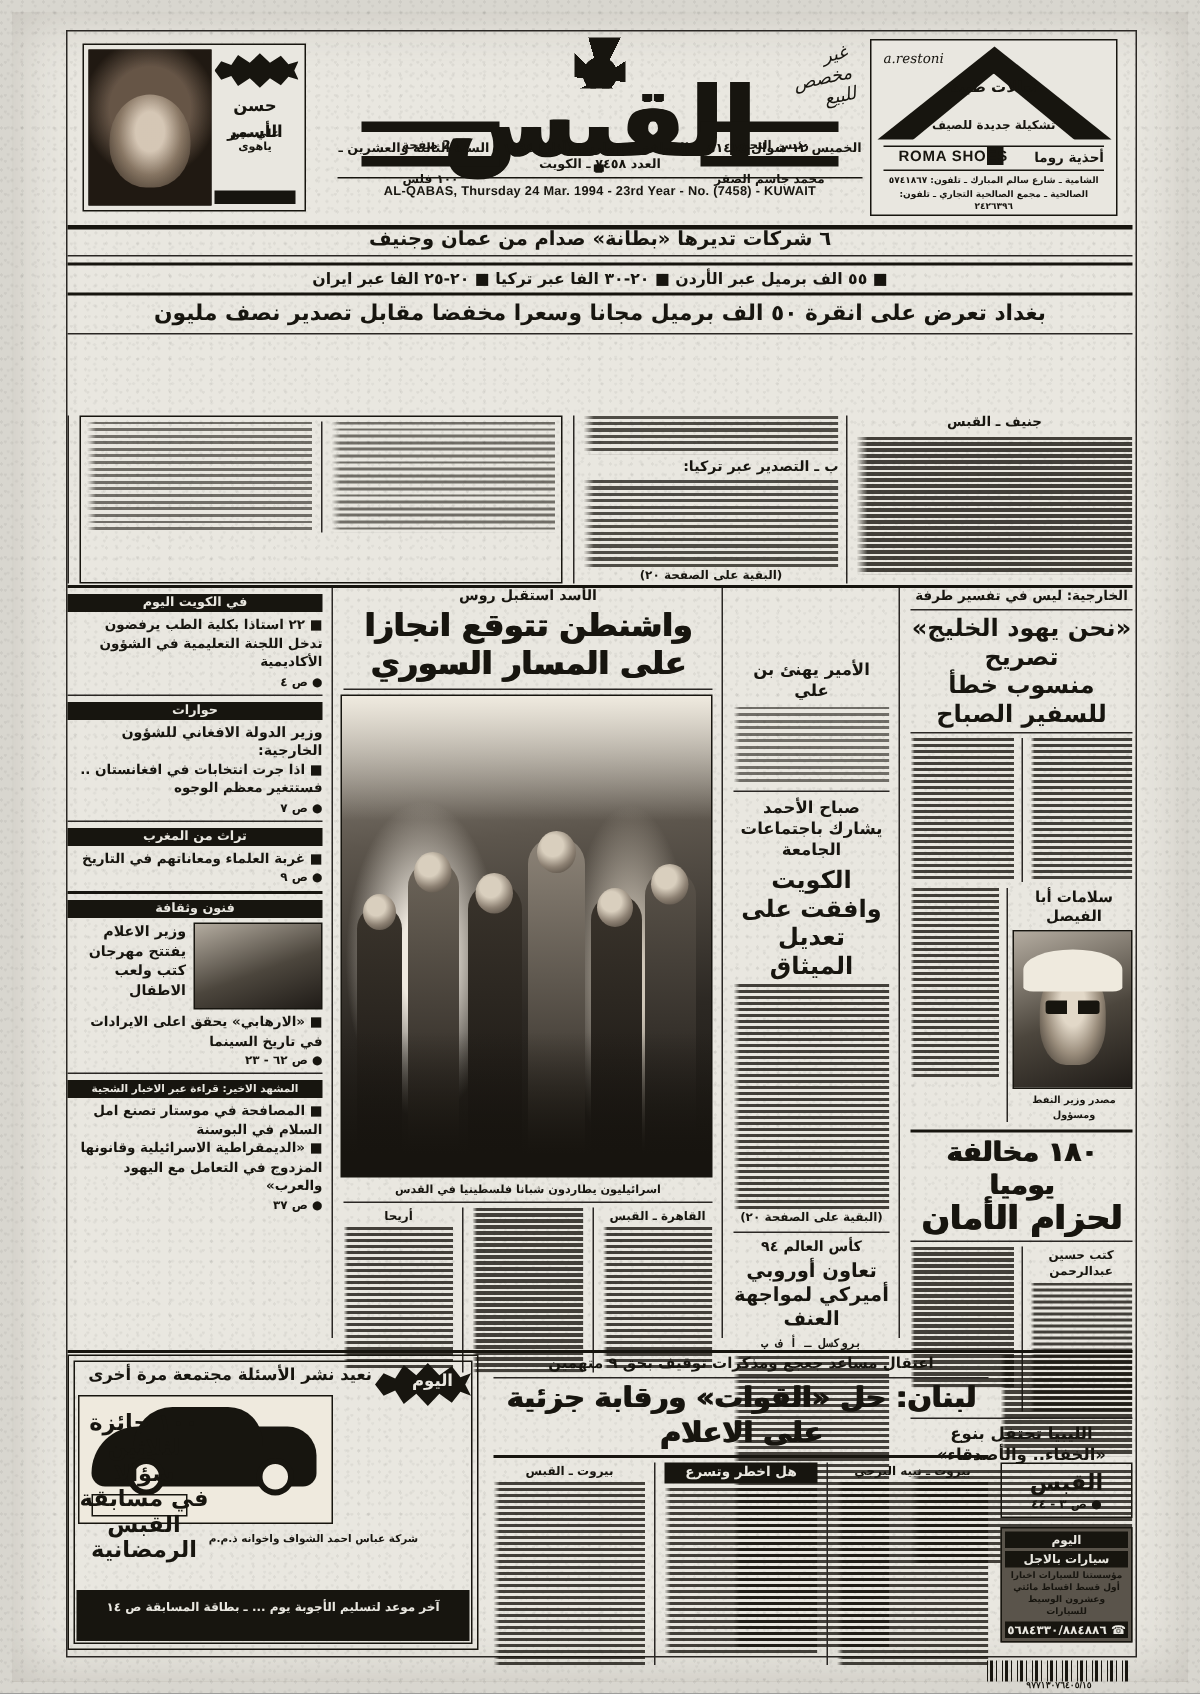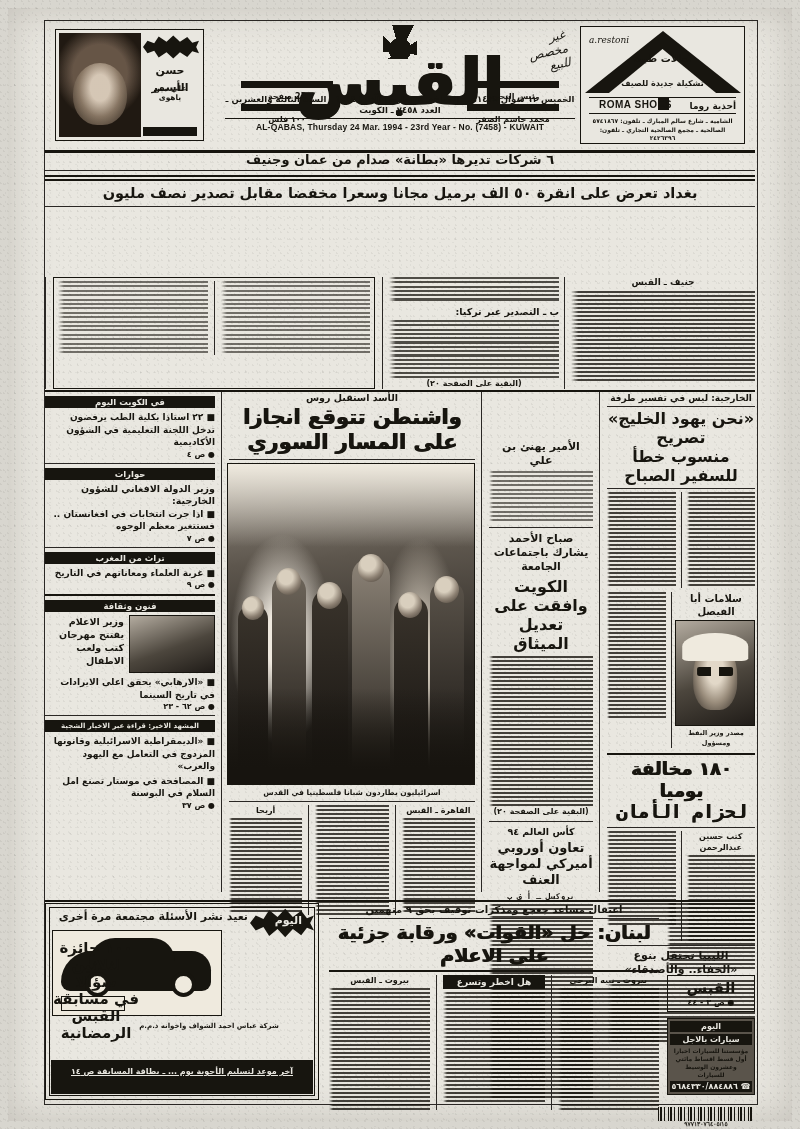--- a/index.html
+++ b/index.html
@@ -214,21 +214,21 @@
   .carbody:after{content:"";position:absolute;left:28px;top:-13px;width:86px;height:26px;background:#17150f;border-radius:34px 30px 0 0;}
   .wheel{position:absolute;bottom:18px;width:17px;height:17px;border-radius:50%;background:#efeade;border:4px solid #17150f;}
   .ad-car .burst{
     position:absolute;right:4px;top:2px;width:64px;height:34px;background:#17150f;
     clip-path:polygon(0% 50%,9% 28%,21% 38%,30% 12%,43% 32%,55% 8%,67% 32%,80% 14%,89% 36%,100% 28%,94% 50%,100% 72%,89% 64%,80% 86%,67% 68%,55% 92%,43% 68%,30% 88%,21% 62%,9% 72%);
   }
   .ad-car .bigtxt{position:absolute;right:176px;top:36px;width:92px;}
   .ad-car .bigtxt div{font:900 15px/17px "DejaVu Sans",sans-serif;color:#17150f;text-align:center;}
   .ad-car .topline{position:absolute;right:70px;left:6px;top:6px;font:bold 11px/14px "DejaVu Sans",sans-serif;color:#17150f;text-align:right;}
   .ad-car .footband{position:absolute;left:5px;right:5px;bottom:5px;height:34px;background:#17150f;}
-  .ad-car .footband .t{color:#e9e7e0;font:bold 8px/12px "DejaVu Sans",sans-serif;text-align:center;padding-top:6px;letter-spacing:.5px;text-decoration:underline;}
+  .ad-car .footband .t{color:#e9e7e0;font:bold 8px/12px "DejaVu Sans",sans-serif;text-align:center;padding-top:6px;letter-spacing:.5px;}
   .ad-car .seller{position:absolute;right:6px;left:60px;top:118px;}
 
   .leb{position:absolute;left:284px;top:0;width:330px;}
   .leb .kick{font:bold 10px/13px "DejaVu Sans",sans-serif;color:#17150f;text-align:center;letter-spacing:.6px;}
   .leb .big{font:900 19px/23px "DejaVu Sans",sans-serif;color:#17150f;text-align:center;letter-spacing:-.4px;text-shadow:1px 0 0 #17150f;}
   .blackchip{background:#17150f;color:#e9e7e0;font:bold 9px/14px "DejaVu Sans",sans-serif;text-align:center;letter-spacing:1px;}
 
   .botright{position:absolute;right:0;top:0;width:88px;}
   .qbox{border:1px solid #17150f;padding:3px;box-sizing:border-box;}
   .qbox .q{font:900 15px/18px "DejaVu Sans",sans-serif;color:#17150f;text-align:center;}
@@ -294,20 +294,21 @@
       <div class="en-line">AL-QABAS, Thursday 24 Mar. 1994 - 23rd Year - No. (7458) - KUWAIT</div>
     </div>
   </div>
 
   <div class="hr3" style="position:absolute;left:45px;top:150px;width:710px;"></div>
 
   <div class="lead">
     <div class="kicker ar">٦ شركات تديرها «بطانة» صدام من عمان وجنيف</div>
     <div class="hr1" style="margin:2px 0 3px;"></div>
     <div class="hr2" style="margin:4px 0 2px;"></div>
+    <div class="bullets ar">■ ٥٥ الف برميل عبر الأردن ■ ٢٠-٣٠ الفا عبر تركيا ■ ٢٠-٢٥ الفا عبر ايران</div>
     <div class="hr2" style="margin:2px 0 3px;"></div>
     <div class="sub ar">بغداد تعرض على انقرة ٥٠ الف برميل مجانا وسعرا مخفضا مقابل تصدير نصف مليون</div>
     <div class="hr1" style="margin:3px 0 0;"></div>
   </div>
 
   <div class="cols">
 
     <div class="colbox" style="right:0;width:184px;">
       <div class="dline ar">جنيف ـ القبس</div>
       <div class="body-lines dense jagged" style="height:92px;margin-top:3px;"></div>
@@ -363,22 +364,22 @@
         <div class="mini-photo" style="width:84px;height:56px;"></div>
         <div style="flex:1;">
           <div class="idx-item" style="font-size:9.5px;line-height:13px;">وزير الاعلام يفتتح مهرجان كتب ولعب الاطفال</div>
         </div>
       </div>
       <div class="idx-item" style="margin-top:3px;">■ «الارهابي» يحقق اعلى الايرادات في تاريخ السينما</div>
       <div class="pg">● ص ٦٢ - ٢٣</div>
       <div class="hr1" style="margin:3px 0;"></div>
 
       <div class="sect-band" style="font-size:7px;letter-spacing:.4px;">المشهد الاخير: قراءة عبر الاخبار الشجية</div>
+      <div class="idx-item" style="margin-top:2px;">■ المصافحة في موستار تصنع امل السلام في البوسنة</div>
       <div class="idx-item">■ «الديمقراطية الاسرائيلية وقانونها المزدوج في التعامل مع اليهود والعرب»</div>
-      <div class="idx-item" style="margin-top:2px;">■ المصافحة في موستار تصنع امل السلام في البوسنة</div>
       <div class="pg">● ص ٣٧</div>
     </div>
 
     <div class="vline" style="left:176px;top:0;height:500px;"></div>
 
     <div style="position:absolute;left:184px;top:0;width:246px;">
       <div class="kick-s ar">الأسد استقبل روس</div>
       <div class="hl-l ar" style="margin-top:1px;">واشنطن تتوقع انجازا</div>
       <div class="hl-l ar">على المسار السوري</div>
       <div class="hr1" style="margin:4px 0 3px;"></div>
@@ -467,21 +468,21 @@
           <div class="cap ar" style="font-size:6.5px;margin-top:2px;">مصدر وزير النفط ومسؤول</div>
         </div>
         <div style="width:1px;background:#2a2724;"></div>
         <div style="flex:1;">
           <div class="body-lines dense jagged" style="height:128px;"></div>
         </div>
       </div>
 
       <div class="hr2" style="margin:5px 0 3px;"></div>
       <div class="hl-l ar" style="font-size:18px;line-height:22px;">١٨٠ مخالفة يوميا</div>
-      <div class="hl-l ar" style="font-size:18px;line-height:22px;font-family:Liberation Mono, monospace;">لحزام الأمان</div>
+      <div class="hl-l ar" style="font-size:22px;line-height:22px;">لحزام الأمان</div>
       <div class="hr1" style="margin:3px 0;"></div>
       <div style="display:flex;direction:rtl;gap:5px;">
         <div style="flex:1;">
           <div class="dline ar" style="font-size:8px;">كتب حسين عبدالرحمن</div>
           <div class="body-lines dense jagged" style="height:86px;margin-top:2px;"></div>
         </div>
         <div style="width:1px;background:#2a2724;"></div>
         <div style="flex:1;">
           <div class="body-lines dense jagged" style="height:94px;"></div>
         </div>

